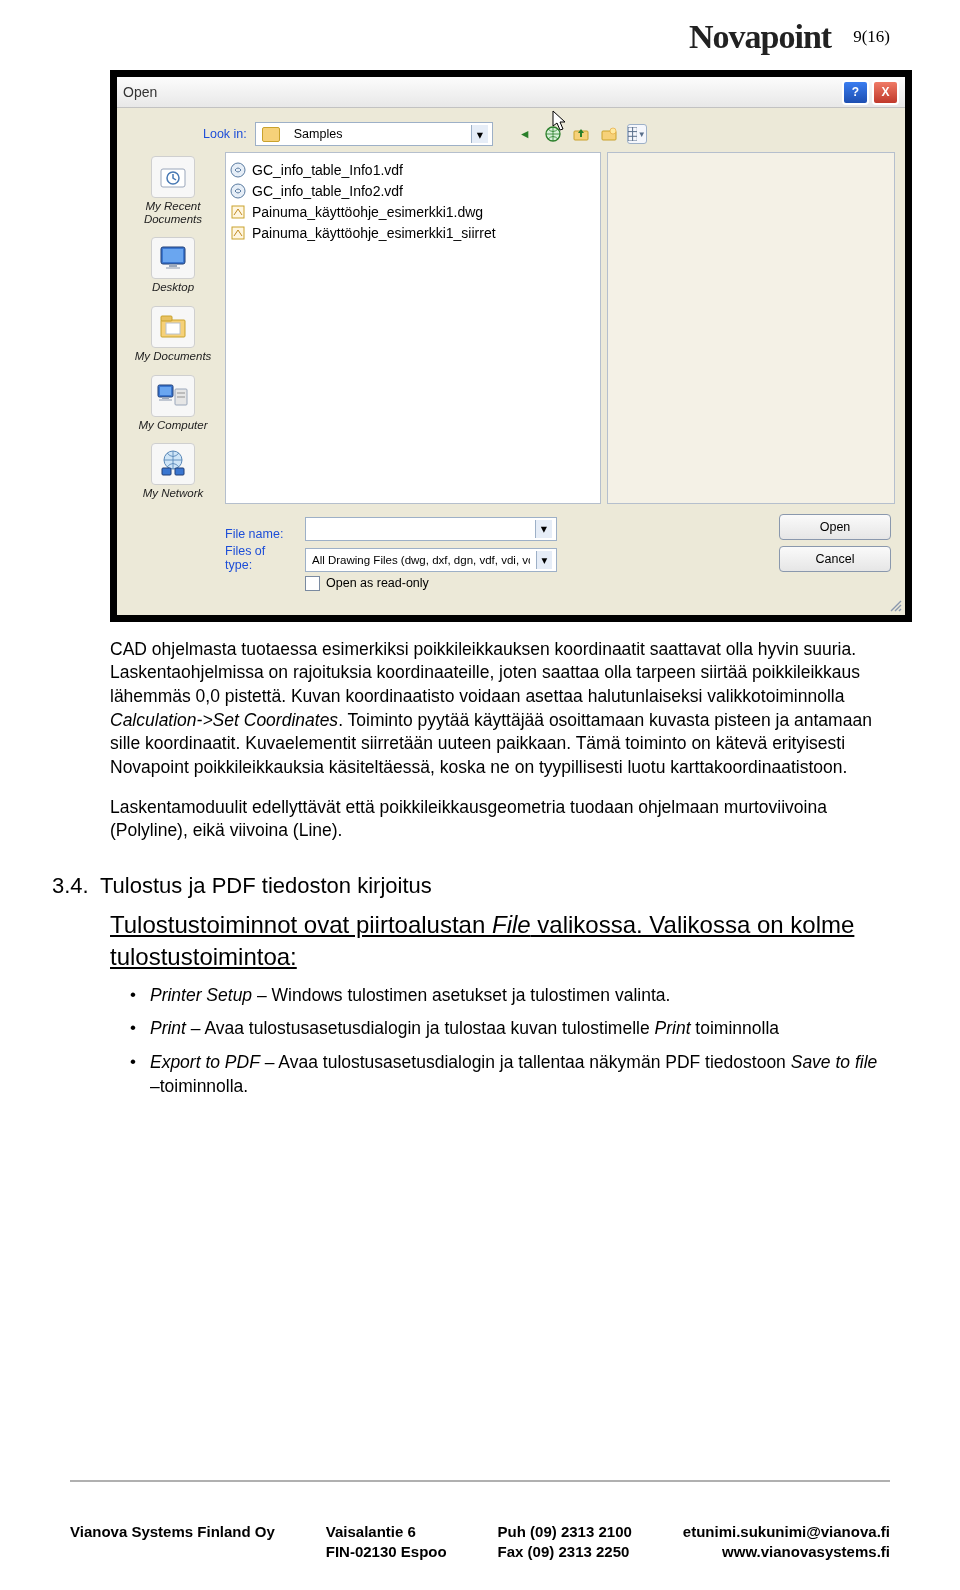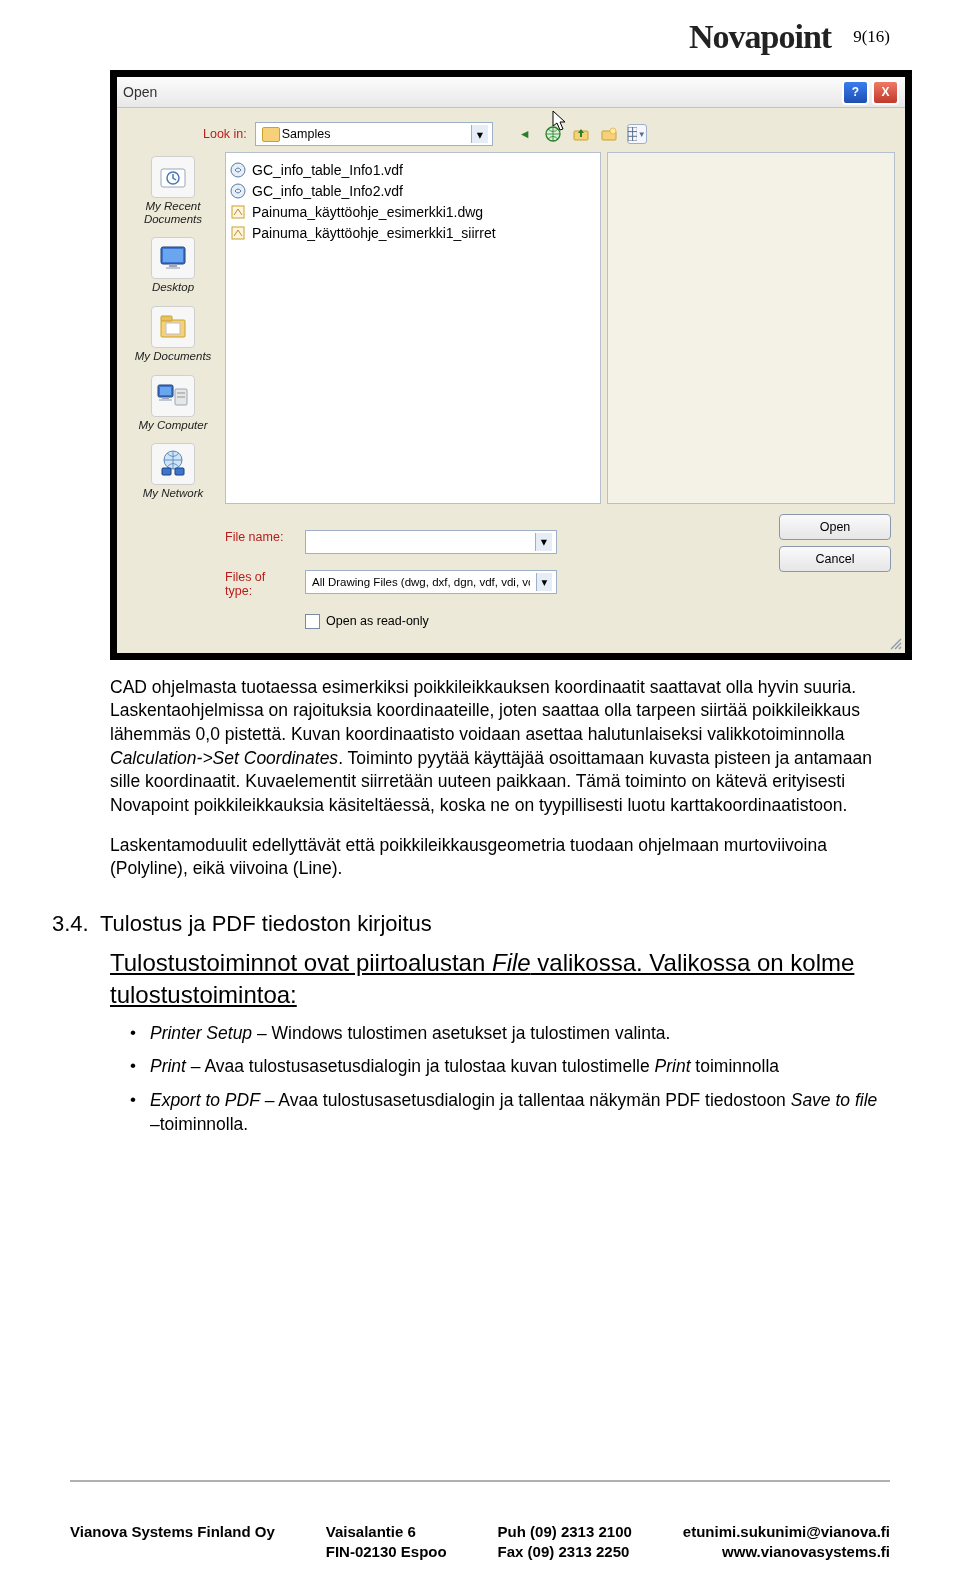--- a/index.html
+++ b/index.html
@@ -56,28 +56,28 @@
     display: flex; align-items: center; justify-content: center;
     font-size: 12px; font-weight: bold; color: #fff;
   }
   .t-help { background: linear-gradient(#3a7df0,#1e4fb1);}
   .t-close{ background: linear-gradient(#ef7a66,#c0392b);}
   .d-body { padding: 10px 10px 8px 10px; }
   .lookin {
     display: flex; align-items: center; gap: 8px;
     margin: 4px 0 6px 76px;
   }
-  .lbl { font-size: 12.5px; color: #b91c1c; }
+  .lbl { font-size: 12.5px; color: #1d4ed8; }
   .combo {
     display: flex; align-items: center; gap: 6px;
     background: #fff; border: 1px solid #9db0c7;
     height: 22px; padding: 0 4px 0 6px; font-size: 12.5px;
     width: 226px; justify-content: space-between;
   }
-  .combo .ci { display:flex; align-items:center; gap:2px; }
+  .combo .ci { display:flex; align-items:center; gap:14px; }
   .folder-icon {
     width:16px;height:13px;background:#f6d179;border:1px solid #c9a22c;border-radius:2px;display:inline-block;
   }
   .drop{ width:16px;height:18px;background:#e6edf7;border-left:1px solid #9db0c7;display:flex;align-items:center;justify-content:center;}
   .toolbar-icons { display:flex; align-items:center; gap:8px; margin-left:14px;}
   .ico {
     width:18px;height:18px;display:flex;align-items:center;justify-content:center;
     border:1px solid transparent;border-radius:3px;font-size:12px;
   }
   .ico.active { border-color:#9db0c7; background:#f5f7fc;}
@@ -99,21 +99,21 @@
     flex:1; min-height:246px; background:#fff;border:1px solid #b5bfcd;
     padding:6px 4px; box-sizing:border-box;
   }
   .f-row { display:flex; align-items:center; gap:6px; font-size:14px; height:21px; }
   .f-ico { width:16px; height:16px; display:flex;align-items:center;justify-content:center;}
   .f-vdf { color:#4b6b8a;}
   .f-dwg { color:#b58a30;}
   .preview { width:286px; min-height:246px; background:#f4f1e6; border:1px solid #b5bfcd;}
   .bottom { margin-top:10px; display:flex; }
   .b-left { flex:1; margin-left:98px;}
-  .b-row { display:flex; align-items:flex-start; gap:10px; margin:16px 0;}
+  .b-row { display:flex; align-items:flex-end; gap:10px; margin:3px 0;}
   .b-row .lbl { width:70px; }
   .textbox { flex:1; max-width:240px; height:22px; background:#fff; border:1px solid #9db0c7; }
   .typecombo { flex:1; max-width:240px; }
   .chk-row { margin:4px 0 0 80px; display:flex; align-items:center; gap:6px; font-size:12.5px;}
   .chkbox { width:13px;height:13px;border:1px solid #7a8aa0;background:#fff;}
   .b-right { width:112px; display:flex; flex-direction:column; gap:6px; padding-right:4px;}
   .wbtn {
     height:24px; background:linear-gradient(#fafafa,#e6e6e6);
     border:1px solid #8a98ad; border-radius:4px;
     font-size:12.5px; display:flex;align-items:center;justify-content:center;

